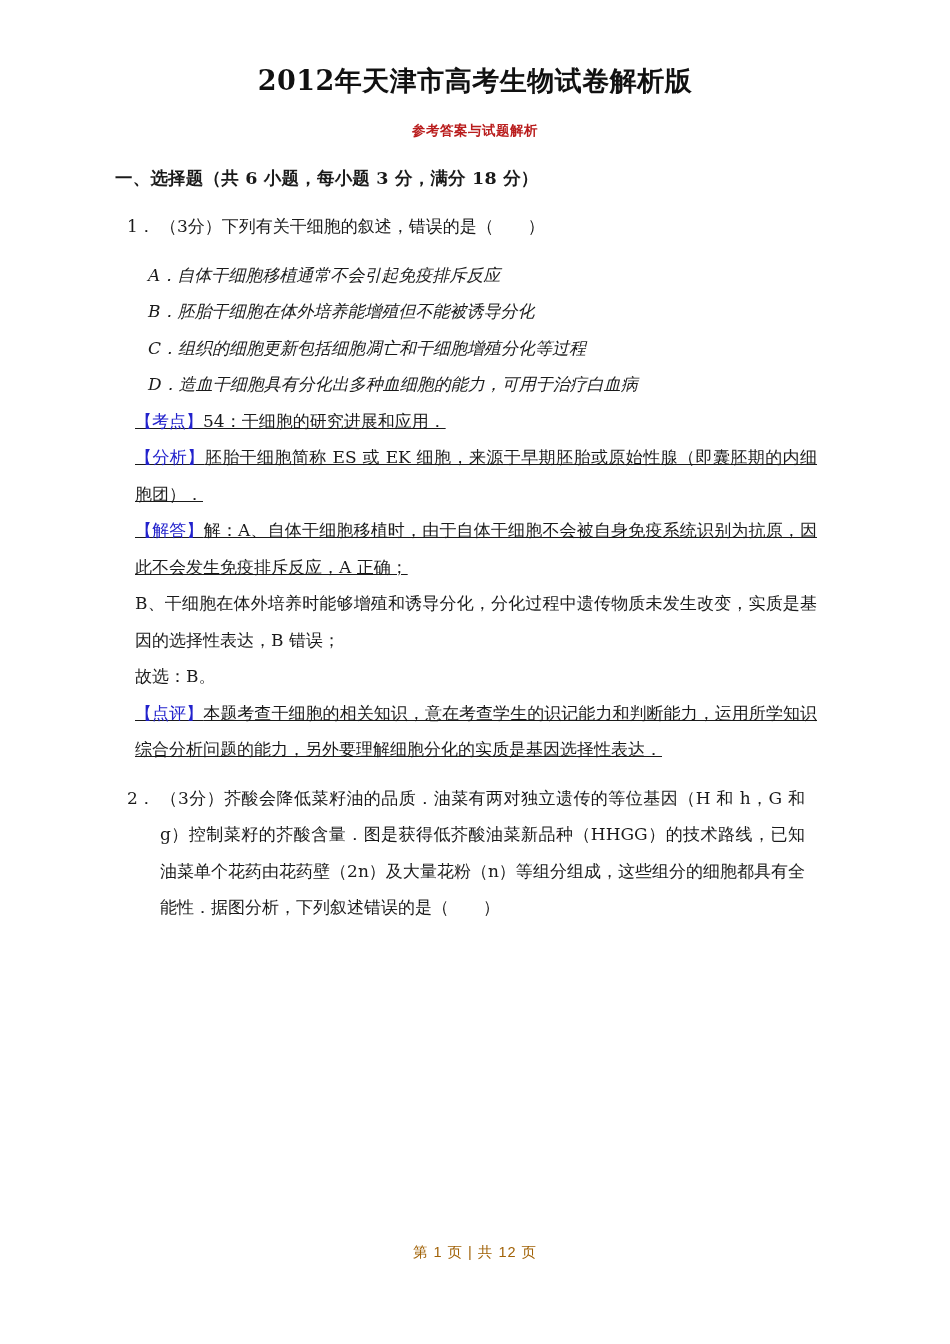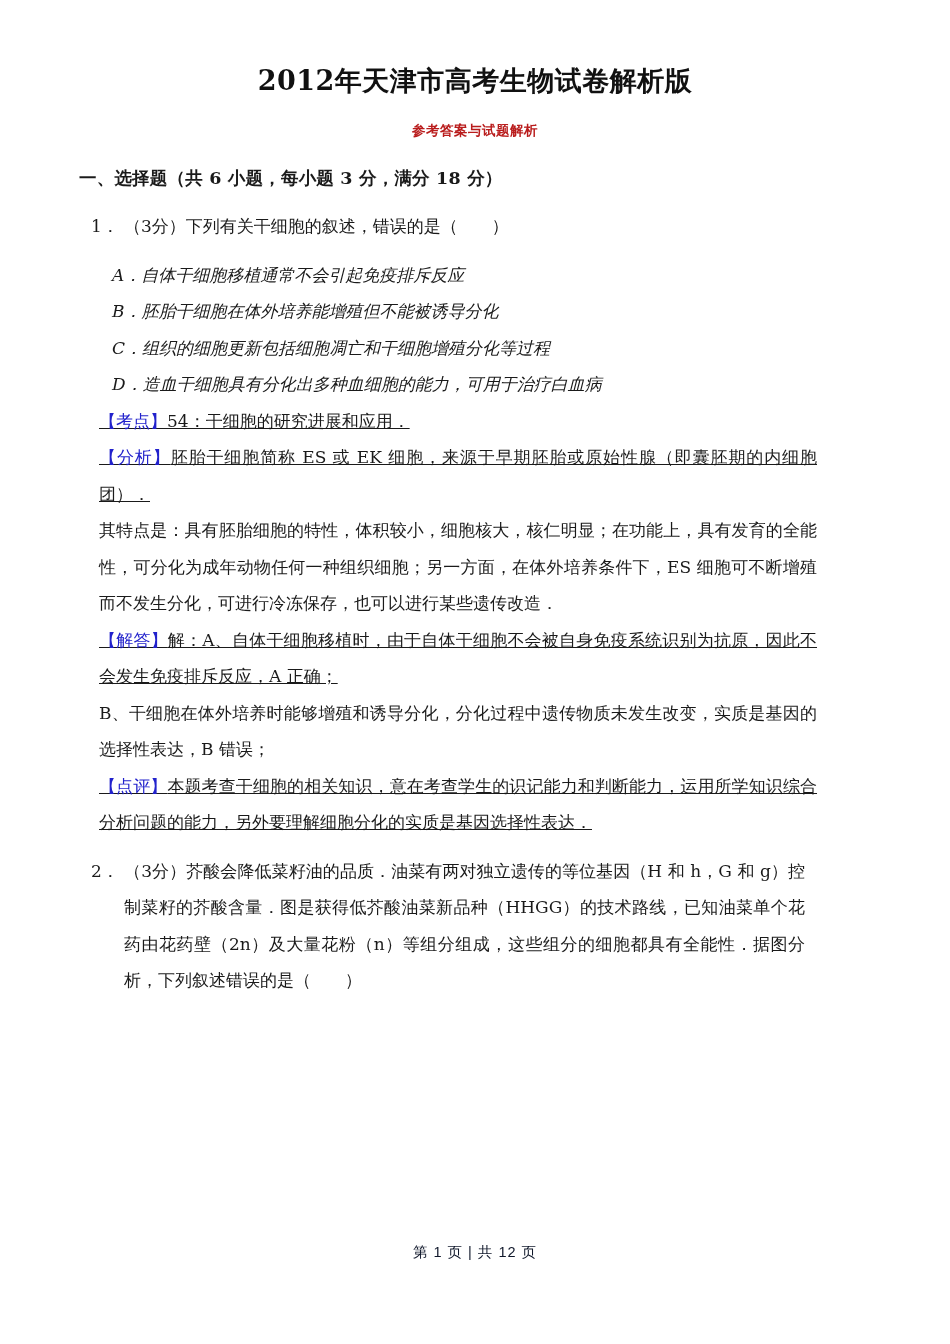--- a/index.html
+++ b/index.html
@@ -42,21 +42,21 @@
     font-weight: bold;
     margin: 0;
     padding-top: 24px;
     letter-spacing: 0.5px;
     color: #b91c1c;
   }
 
   
   .content {
     margin-top: 20px;
-    padding-left: 79px;
+    padding-left: 115px;
     padding-right: 133px;
   }
 
   .section-heading {
     font-size: 17.5px;
     font-weight: bold;
     line-height: 36px;
     margin: 0 0 0 0;
     letter-spacing: 0.2px;
   }
@@ -110,21 +110,21 @@
 
   
   .footer {
     position: absolute;
     left: 0;
     top: 1243px;
     width: 950px;
     text-align: center;
     font-family: "Liberation Sans", "DejaVu Sans", sans-serif;
     font-size: 14.5px;
-    color: #0f172a;
+    color: #a16207;
     letter-spacing: 1px;
   }
 </style>
 </head>
 <body>
 
 <div class="page">
 
   <h1 class="doc-title">2012年天津市高考生物试卷解析版</h1>
   <div class="doc-subtitle">参考答案与试题解析</div>
@@ -138,28 +138,28 @@
 
       <p class="option">A．自体干细胞移植通常不会引起免疫排斥反应</p>
       <p class="option">B．胚胎干细胞在体外培养能增殖但不能被诱导分化</p>
       <p class="option">C．组织的细胞更新包括细胞凋亡和干细胞增殖分化等过程</p>
       <p class="option">D．造血干细胞具有分化出多种血细胞的能力，可用于治疗白血病</p>
 
       <p class="para tagged"><span class="tag">【考点】</span><span>54：干细胞的研究进展和应用．</span></p>
 
       <p class="para tagged"><span class="tag">【分析】</span><span>胚胎干细胞简称 ES 或 EK 细胞，来源于早期胚胎或原始性腺（即囊胚期的内细胞团）．</span></p>
 
-      <p class="para"><span>其特点是：具有胚胎细胞的特性，体积较小，细胞核大，核仁明显；在功能上，具有发育的全能性，可分化为成年动物任何一种组织细胞；另一方面，在体外培养条件下，ES 细胞可不断增殖而不发生分化，可进行冷冻保存，也可以进行某些遗传改造．</span></p>
 
       <p class="para tagged"><span class="tag">【解答】</span><span>解：A、自体干细胞移植时，由于自体干细胞不会被自身免疫系统识别为抗原，因此不会发生免疫排斥反应，A 正确；</span></p>
 
       <p class="para"><span>B、干细胞在体外培养时能够增殖和诱导分化，分化过程中遗传物质未发生改变，实质是基因的选择性表达，B 错误；</span></p>
 
 
 
+      <p class="para"><span>故选：B。</span></p>
 
       <p class="para tagged"><span class="tag">【点评】</span><span>本题考查干细胞的相关知识，意在考查学生的识记能力和判断能力，运用所学知识综合分析问题的能力，另外要理解细胞分化的实质是基因选择性表达．</span></p>
     </div>
 
     <div>
       <p class="question"><span class="q-num">2．</span><span>（3分）芥酸会降低菜籽油的品质．油菜有两对独立遗传的等位基因（H 和 h，G 和 g）控制菜籽的芥酸含量．图是获得低芥酸油菜新品种（HHGG）的技术路线，已知油菜单个花药由花药壁（2n）及大量花粉（n）等组分组成，这些组分的细胞都具有全能性．据图分析，下列叙述错误的是（　　）</span></p>
     </div>
 
   </div>
 

